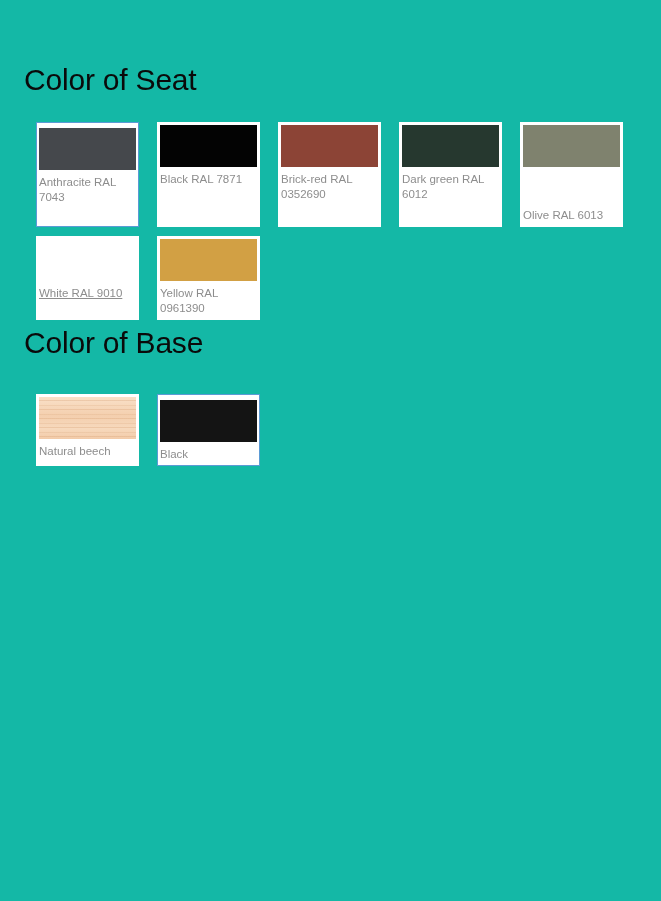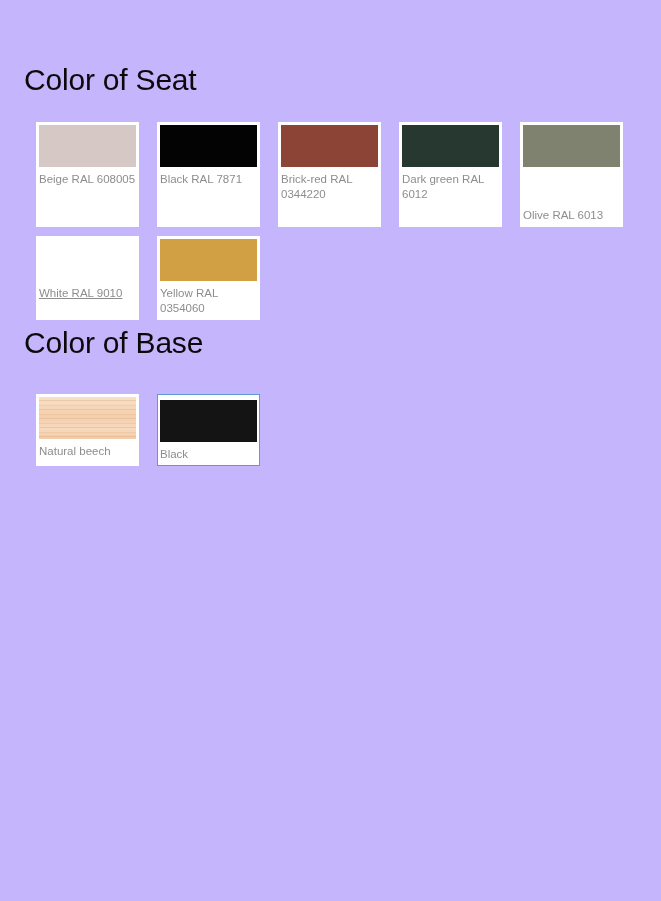--- a/index.html
+++ b/index.html
@@ -103,61 +103,61 @@
     font-family: "Liberation Sans", sans-serif;
     font-size: 11.5px;
     line-height: 15px;
     color: #8d8d8d;
     font-weight: 400;
   }
 </style>
 </head>
 <body>
 
-<div class="page" style="background: #c4b5fd;">
+<div class="page" style="background: #14b8a6;">
 
   <div class="section section-seat">
     <h2 class="section-title" style="color: rgb(10, 10, 10);">Color of Seat</h2>
     <div class="swatch-grid grid-seat">
 
+      <div class="option selected" style="border-color: rgb(91, 155, 213);">
+        <span class="swatch" style="background: rgb(69, 72, 76);"></span>
+        <p class="option-label" style="color: rgb(141, 141, 141);">Anthracite RAL 7043</p>
+      </div>
 
-      <div class="option">
-        <span class="swatch" style="background: rgb(214, 200, 196);"></span>
-        <p class="option-label" style="color: rgb(141, 141, 141);">Beige RAL 608005</p>
-      </div>
 
       <div class="option">
         <span class="swatch" style="background: rgb(3, 3, 3);"></span>
         <p class="option-label" style="color: rgb(141, 141, 141);">Black RAL 7871</p>
       </div>
 
       <div class="option">
         <span class="swatch" style="background: rgb(140, 68, 54);"></span>
-        <p class="option-label" style="color: rgb(141, 141, 141);">Brick-red RAL 0344220</p>
+        <p class="option-label" style="color: rgb(141, 141, 141);">Brick-red RAL 0352690</p>
       </div>
 
 
       <div class="option">
         <span class="swatch" style="background: rgb(38, 56, 47);"></span>
         <p class="option-label" style="color: rgb(141, 141, 141);">Dark green RAL 6012</p>
       </div>
 
       <div class="option">
         <span class="swatch" style="background: rgb(127, 130, 110);"></span>
         <p class="option-label" style="color: rgb(141, 141, 141); margin-top: 36px;">Olive RAL 6013</p>
       </div>
 
       <div class="option">
         <span class="swatch swatch-white"></span>
         <p class="option-label" style="color: rgb(141, 141, 141); text-decoration: underline;">White RAL 9010</p>
       </div>
 
       <div class="option">
         <span class="swatch" style="background: rgb(210, 160, 68);"></span>
-        <p class="option-label" style="color: rgb(141, 141, 141);">Yellow RAL 0354060</p>
+        <p class="option-label" style="color: rgb(141, 141, 141);">Yellow RAL 0961390</p>
       </div>
 
     </div>
   </div>
 
   <div class="section section-base">
     <h2 class="section-title" style="color: rgb(10, 10, 10);">Color of Base</h2>
     <div class="swatch-grid grid-base">
 
       <div class="option">

